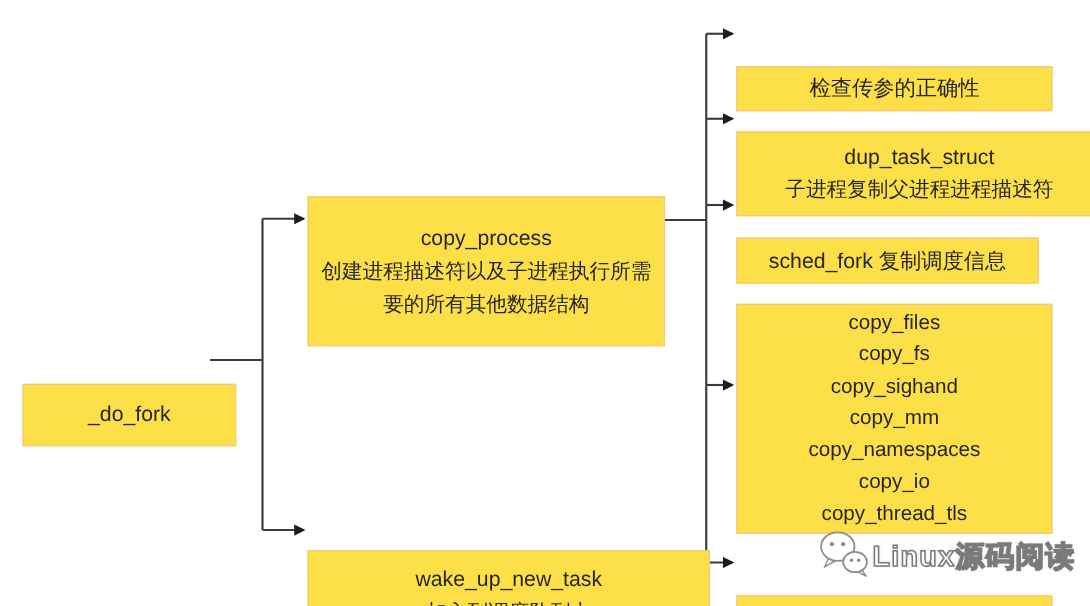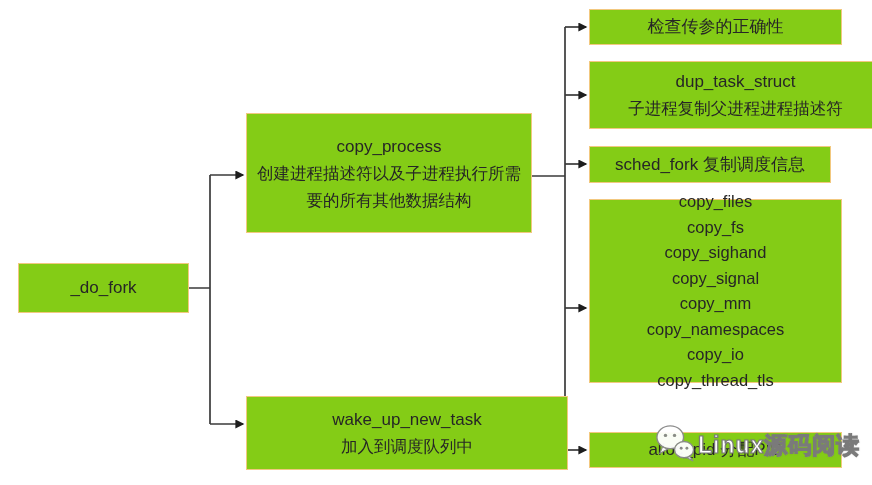--- a/index.html
+++ b/index.html
@@ -14,30 +14,31 @@
   }
   .connectors {
     position: absolute;
     left: 0; top: 0;
     width: 872px; height: 485px;
     pointer-events: none;
   }
   .node {
     position: absolute;
     box-sizing: border-box;
-    background: #84cc16;
+    background: #fde047;
     border: 1px solid #F2C87F;
     display: flex;
     flex-direction: column;
     align-items: center;
     justify-content: center;
     text-align: center;
     line-height: 26px;
     font-size: 16.5px;
     color: #262626;
+    margin-top: 44px;
   }
   .node .title { font-size: 17px; }
   .node .desc  { font-size: 16.5px; }
 
   .node-do-fork        { left: 18px;  top: 263px; width: 171px; height: 50px; font-size: 17px; }
   .node-copy-process   { left: 246px; top: 113px; width: 286px; height: 120px; padding: 0 8px; line-height: 27px; align-items: center; }
   .node-wake-up        { left: 246px; top: 396px; width: 322px; height: 74px;  line-height: 27px; }
   .node-check-args     { left: 589px; top: 9px;   width: 253px; height: 36px; }
   .node-dup-task       { left: 589px; top: 61px;  width: 293px; height: 68px; }
   .node-sched-fork     { left: 589px; top: 146px; width: 242px; height: 37px; }
@@ -114,21 +115,20 @@
   </div>
 
   <div class="node node-sched-fork">
     <div class="title">sched_fork 复制调度信息</div>
   </div>
 
   <div class="node node-copy-steps">
     <div class="step-line">copy_files</div>
     <div class="step-line">copy_fs</div>
     <div class="step-line">copy_sighand</div>
-    <div class="step-line">copy_signal</div>
     <div class="step-line">copy_mm</div>
     <div class="step-line">copy_namespaces</div>
     <div class="step-line">copy_io</div>
     <div class="step-line">copy_thread_tls</div>
   </div>
 
   <div class="node node-alloc-pid">
     <div class="title">alloc_pid 分配PID</div>
   </div>
 

